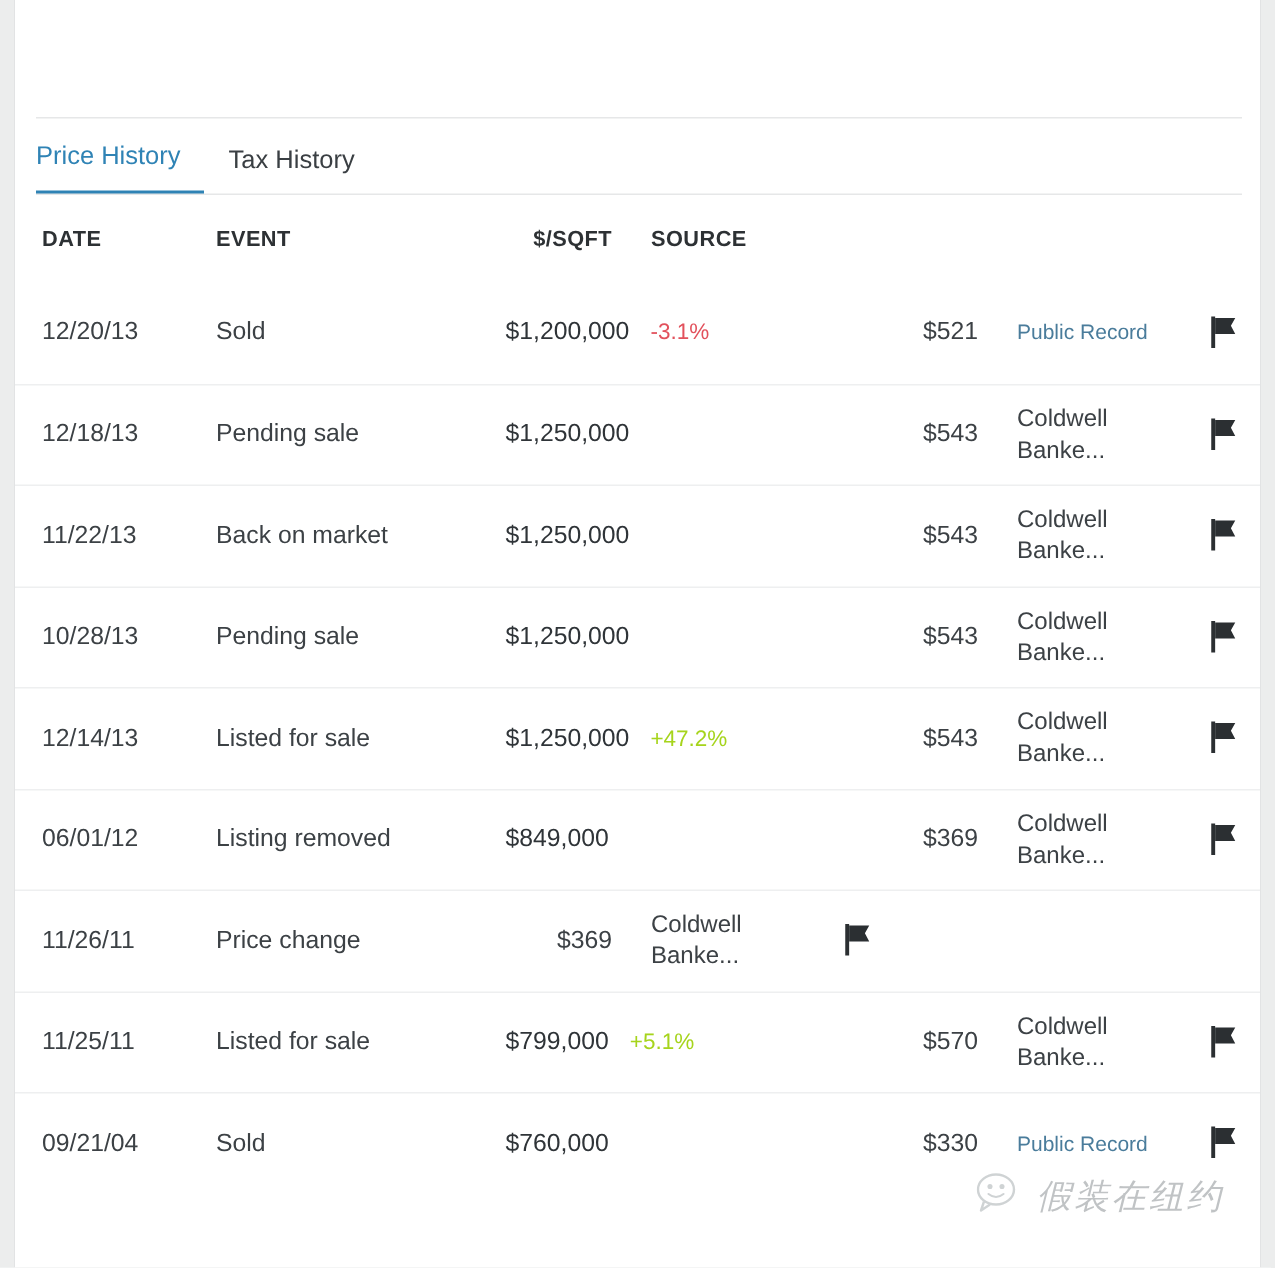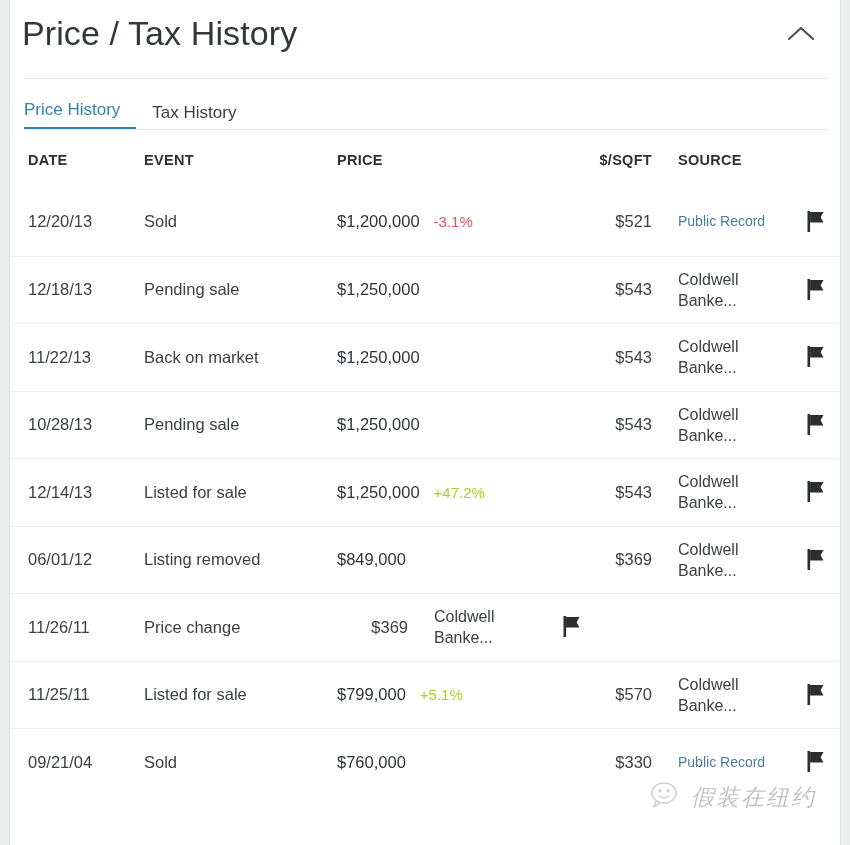--- a/index.html
+++ b/index.html
@@ -71,21 +71,21 @@
     position: absolute;
     left: 14px;
     top: 86px;
     display: flex;
     align-items: flex-end;
     height: 44px;
   }
   .tab {
     font-size: 17px;
     color: #3a3f43;
-    padding: 0 18px 7px 0;
+    padding: 0 18px 13px 0;
     margin-right: 14px;
     cursor: pointer;
     white-space: nowrap;
     position: relative;
   }
   .tab.active {
     color: #2f83b5;
     border-bottom: 3px solid #2f83b5;
     padding-right: 16px;
     margin-right: 16px;
@@ -186,44 +186,33 @@
     font-family: "DejaVu Sans", sans-serif;
     white-space: nowrap;
     font-style: italic;
   }
 </style>
 </head>
 <body>
 
 <div id="card">
 
-  <div id="header">
-    <div id="page-title">Price / Tax History</div>
-    <div id="collapse-btn">
-      <span>
-        <svg width="28" height="18" viewBox="0 0 28 18" aria-hidden="true">
-          <polyline points="2,14 14,3 26,14" fill="none" stroke="#4c5053" stroke-width="2.1" stroke-linecap="round" stroke-linejoin="round"></polyline>
-        </svg>
-      </span>
-    </div>
-  </div>
   <div class="hr-top"></div>
 
   <div id="tabs">
     <div class="tab active">Price History</div>
     <div class="tab">Tax History</div>
   </div>
   <div class="hr-tabs"></div>
 
   <div id="table">
 
     <div class="row header-row">
       <div class="c-date   hc">DATE</div>
       <div class="c-event  hc">EVENT</div>
-      <div class="c-price  hc">PRICE</div>
       <div class="c-sqft   hc">$/SQFT</div>
       <div class="c-source hc">SOURCE</div>
       <div class="c-flag"></div>
     </div>
 
     <div id="rows-container">
         <div class="row data-row first">
           <div class="c-date cell-text date-text">12/20/13</div>
           <div class="c-event cell-text">Sold</div>
           <div class="c-price"><span class="cell-text price-text">$1,200,000</span><span class="pct down">-3.1%</span></div>

